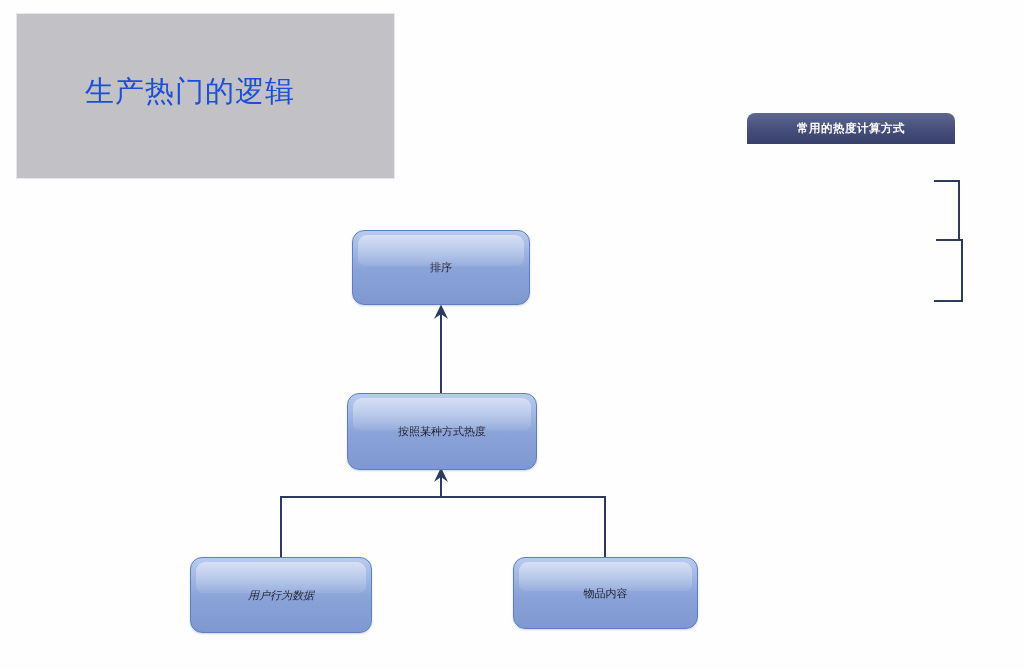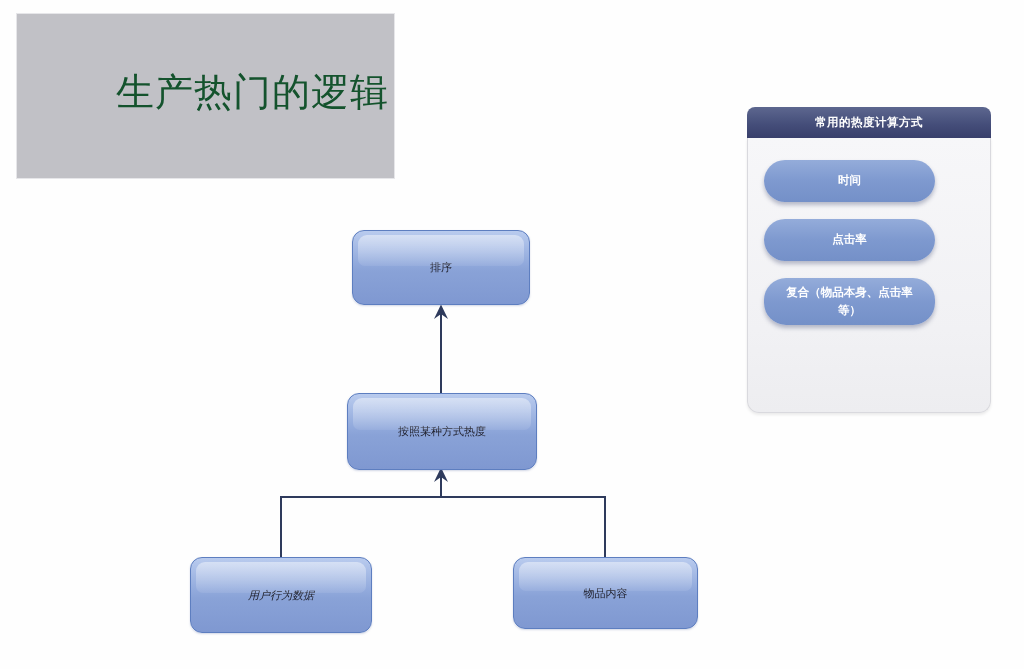--- a/index.html
+++ b/index.html
@@ -16,24 +16,24 @@
   .title-card {
     position: absolute;
     left: 16px; top: 13px;
     width: 379px; height: 166px;
     background: #c1c1c6;
     border: 1px solid #e6e6e9;
     display: flex;
     align-items: center;
   }
   .title-card .title-text {
-    color: #14532d;
-    font-size: 38px;
+    color: #1d4ed8;
+    font-size: 29px;
     letter-spacing: 1px;
-    padding-left: 99px;
+    padding-left: 68px;
     margin-top: -8px;
   }
 
   
   .flow-box {
     position: absolute;
     border: 1.5px solid #5d7ec0;
     border-radius: 12px;
     background: linear-gradient(180deg, #b9cbee 0%, #93abdd 42%, #89a2d7 55%, #7f98d1 100%);
     display: flex;
@@ -61,22 +61,22 @@
   .connector-layer {
     position: absolute;
     left: 0; top: 0;
     width: 1024px; height: 669px;
     pointer-events: none;
   }
 
   
   .side-panel {
     position: absolute;
-    left: 747px; top: 107px;
-    width: 244px; height: 306px;
+    left: 747px; top: 113px;
+    width: 208px; height: 306px;
   }
   .side-panel .panel-header {
     height: 31px;
     border-radius: 8px 8px 0 0;
     background: linear-gradient(180deg, #5d678f 0%, #454e7a 55%, #383f6b 100%);
     color: #ffffff;
     font-size: 11.5px;
     font-weight: bold;
     display: flex;
     align-items: center;
@@ -151,24 +151,13 @@
   <span>用户行为数据</span>
 </div>
 <div class="flow-box node-item">
   <span>物品内容</span>
 </div>
 
 <div class="side-panel">
   <div class="panel-header">
     <span>常用的热度计算方式</span>
   </div>
-  <div class="panel-body">
-    <div class="pill pill-time">
-      <span>时间</span>
-    </div>
-    <div class="pill pill-click">
-      <span>点击率</span>
-    </div>
-    <div class="pill pill-mix">
-      <span>复合（物品本身、点击率等）</span>
-    </div>
-  </div>
 </div>
 
 </body></html>

